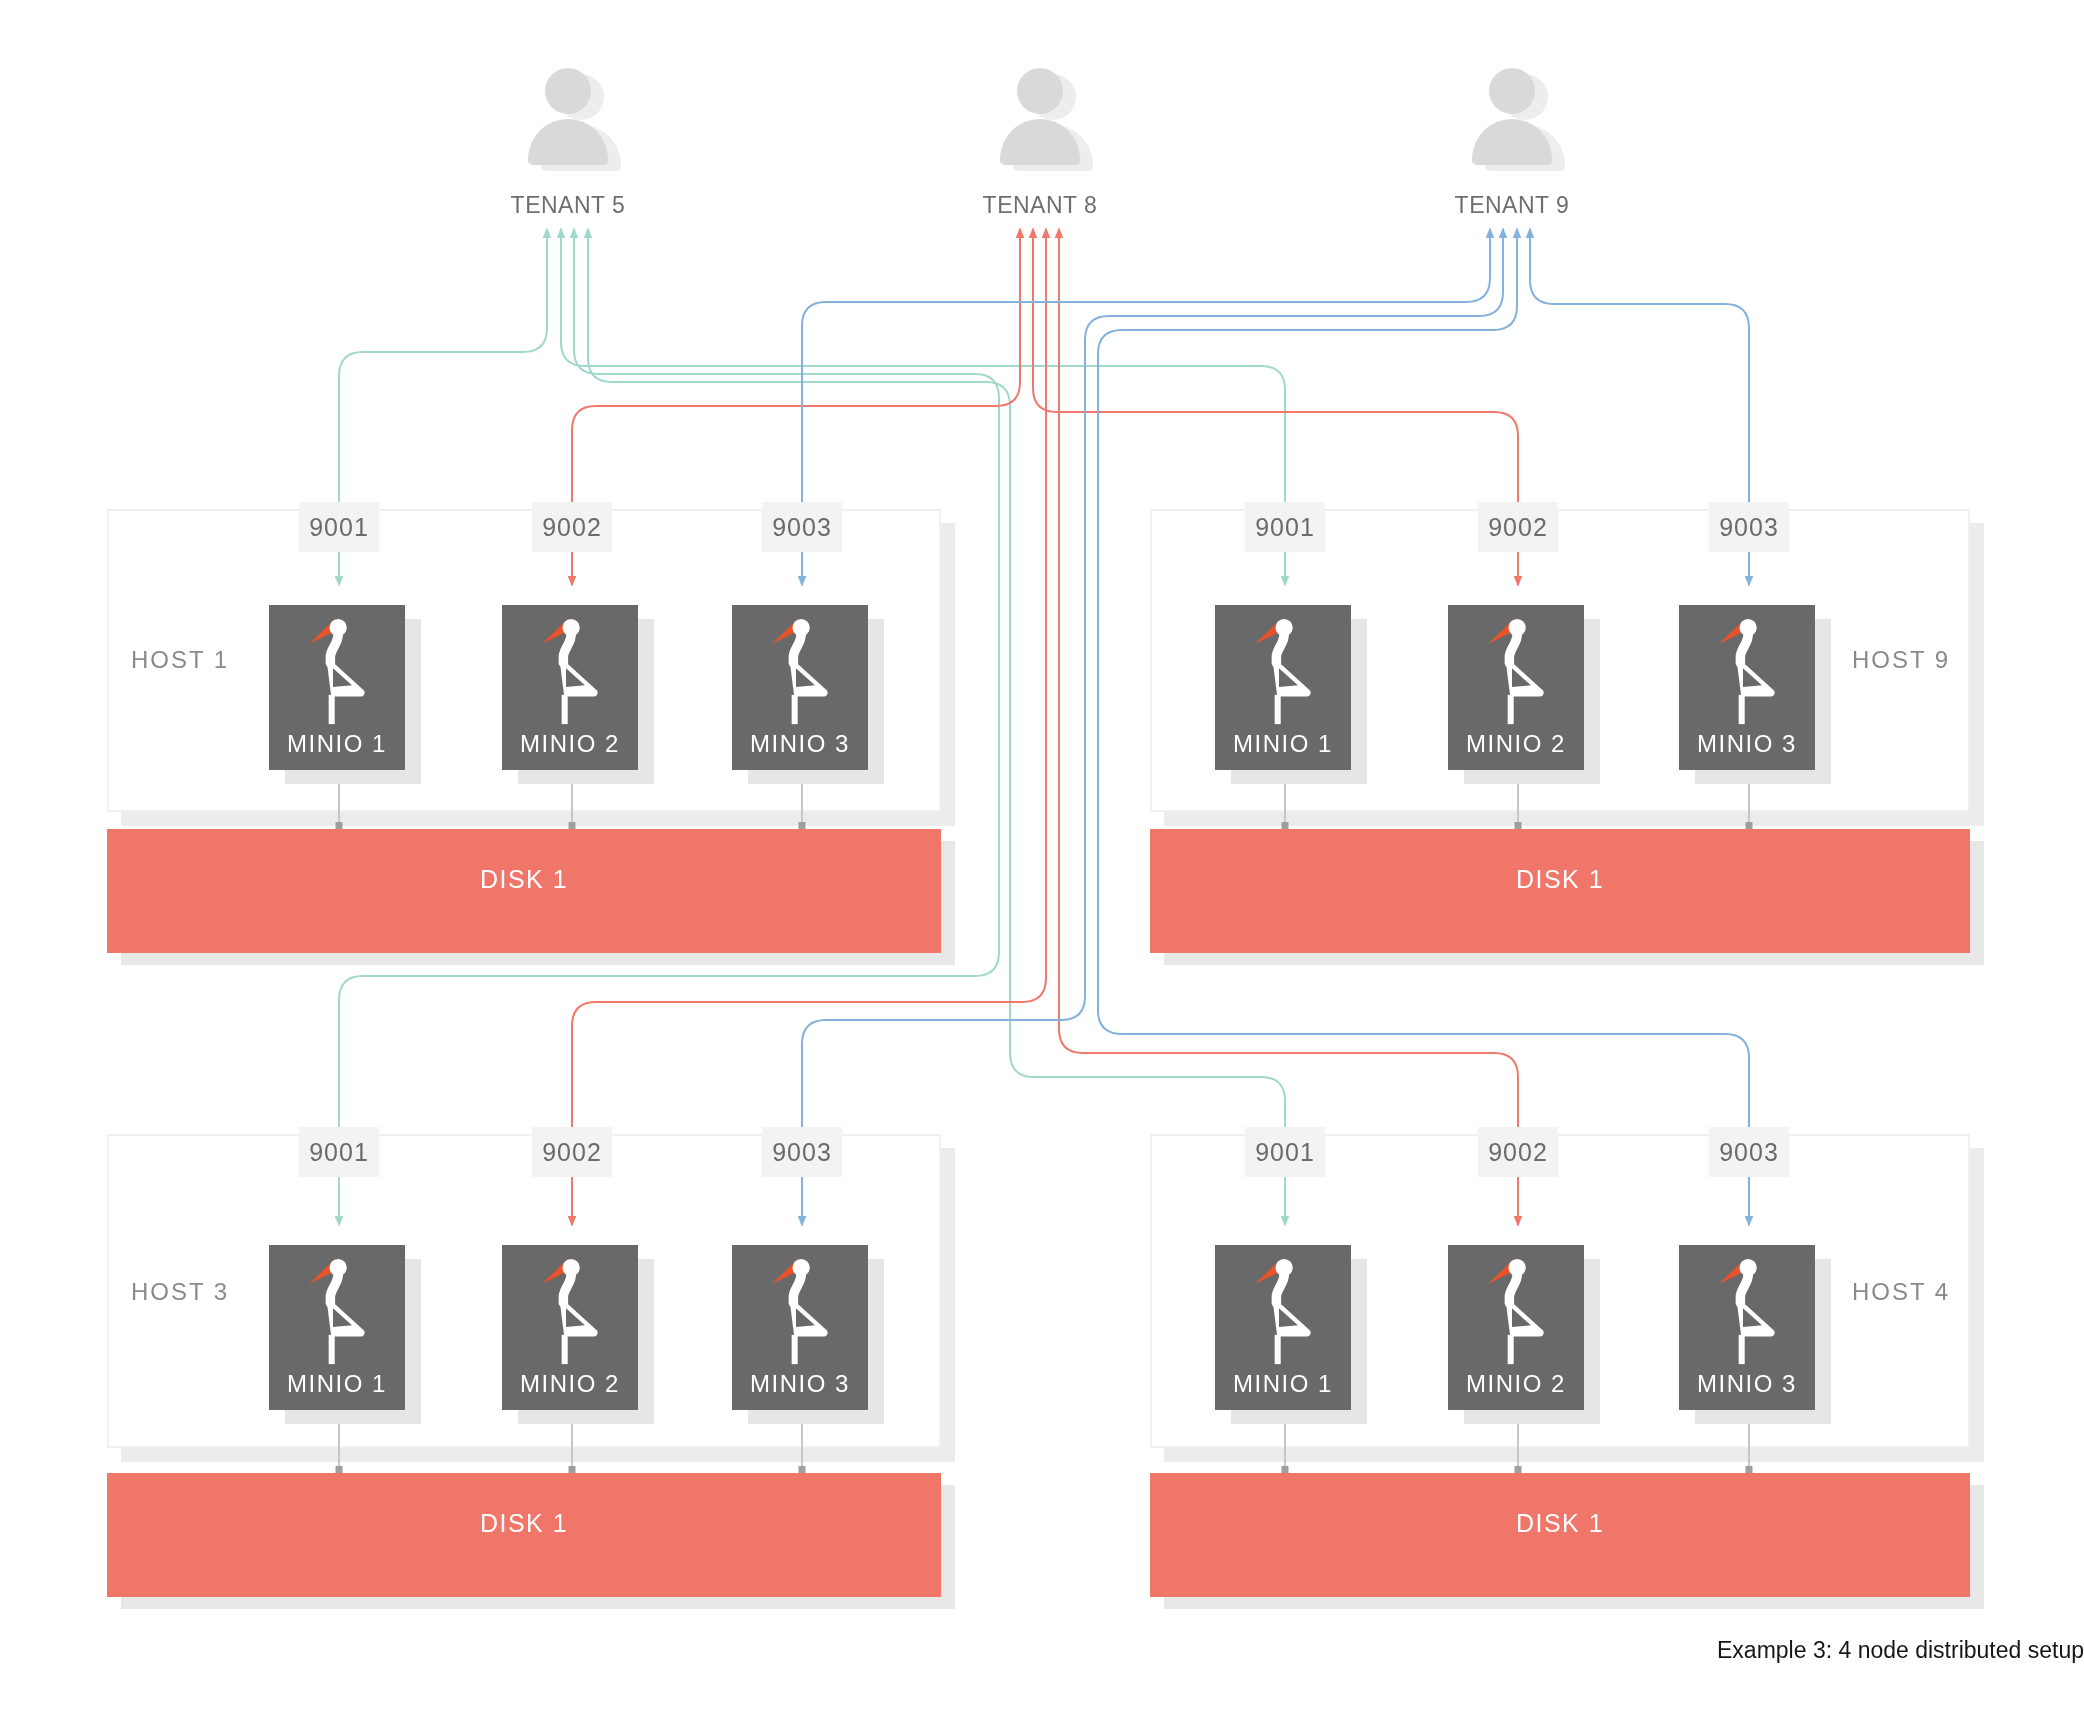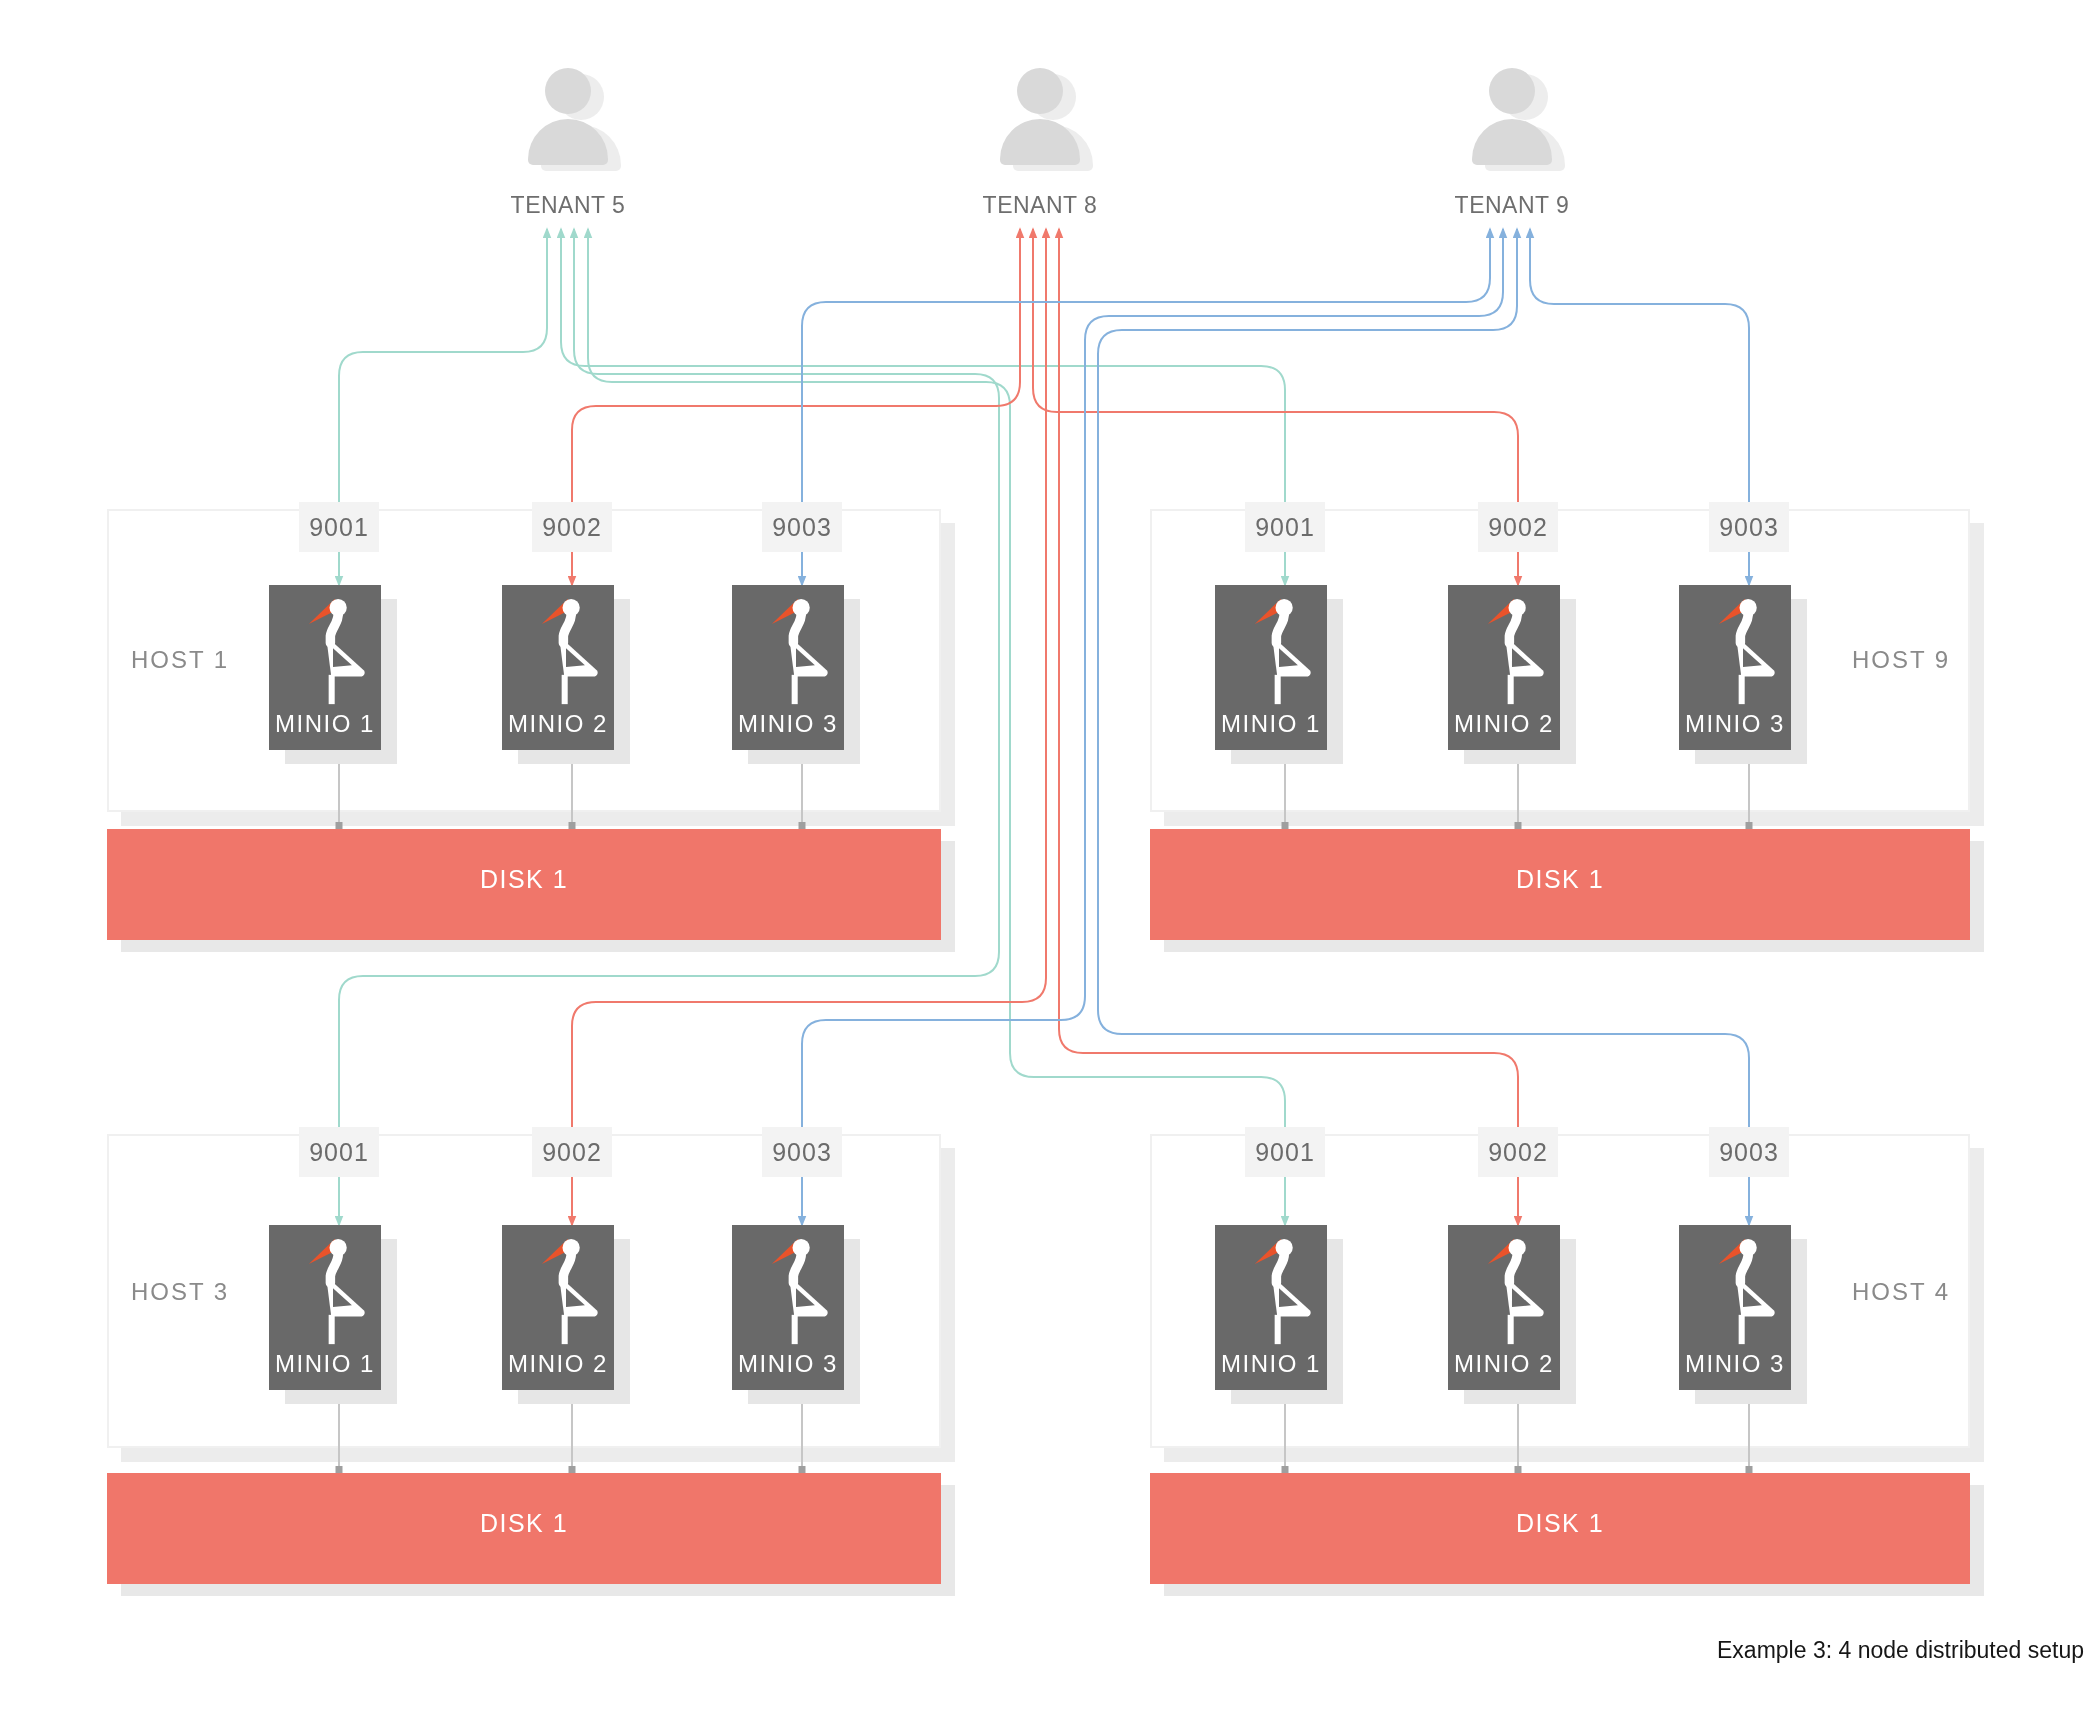--- a/index.html
+++ b/index.html
@@ -26,33 +26,34 @@
   #links{position:absolute;left:0;top:0;z-index:2;}
   
   .port{
     position:absolute;z-index:3;width:80px;height:50px;line-height:50px;text-align:center;
     background:var(--c-port_bg,#f3f3f3);color:var(--c-port_text,#6b6b6b);font-size:25px;letter-spacing:1px;
   }
   .pr1{top:502px}.pr2{top:1127px}
   .pA{left:299px}.pB{left:532px}.pC{left:762px}.pD{left:1245px}.pE{left:1478px}.pF{left:1709px}
   
   .node{
-    position:absolute;z-index:3;width:112px;height:165px;background:var(--c-node_bg,#696969);
+    position:absolute;z-index:3;width:136px;height:165px;background:var(--c-node_bg,#696969);
     box-shadow:16px 14px 0 var(--c-node_shadow,#e6e6e6);
+    margin-top:20px;
   }
   .r1{top:585px}.r2{top:1225px}
   .cA{left:269px}.cB{left:502px}.cC{left:732px}.cD{left:1215px}.cE{left:1448px}.cF{left:1679px}
   .stork{position:absolute;left:28px;top:8px;width:84px;height:112px}
   .node-label{
     position:absolute;bottom:12px;left:0;width:100%;text-align:center;
     color:#fff;font-size:24px;letter-spacing:1.5px;
   }
   
   .disk{
-    position:absolute;z-index:3;height:111px;line-height:100px;text-align:center;
+    position:absolute;z-index:3;height:124px;line-height:100px;text-align:center;
     background:var(--c-disk,#f0766a);color:#fff;font-size:25px;letter-spacing:1.5px;
     box-shadow:14px 12px 0 var(--c-disk_shadow,#e8e8e8);
   }
   .d1{left:107px;top:829px;width:834px}
   .d2{left:1150px;top:829px;width:820px}
   .d3{left:107px;top:1473px;width:834px}
   .d4{left:1150px;top:1473px;width:820px}
   
   .tenant-avatar{position:absolute;z-index:3;width:120px;height:102px;top:68px}
   .ta1{left:508px}.ta2{left:980px}.ta3{left:1452px}

